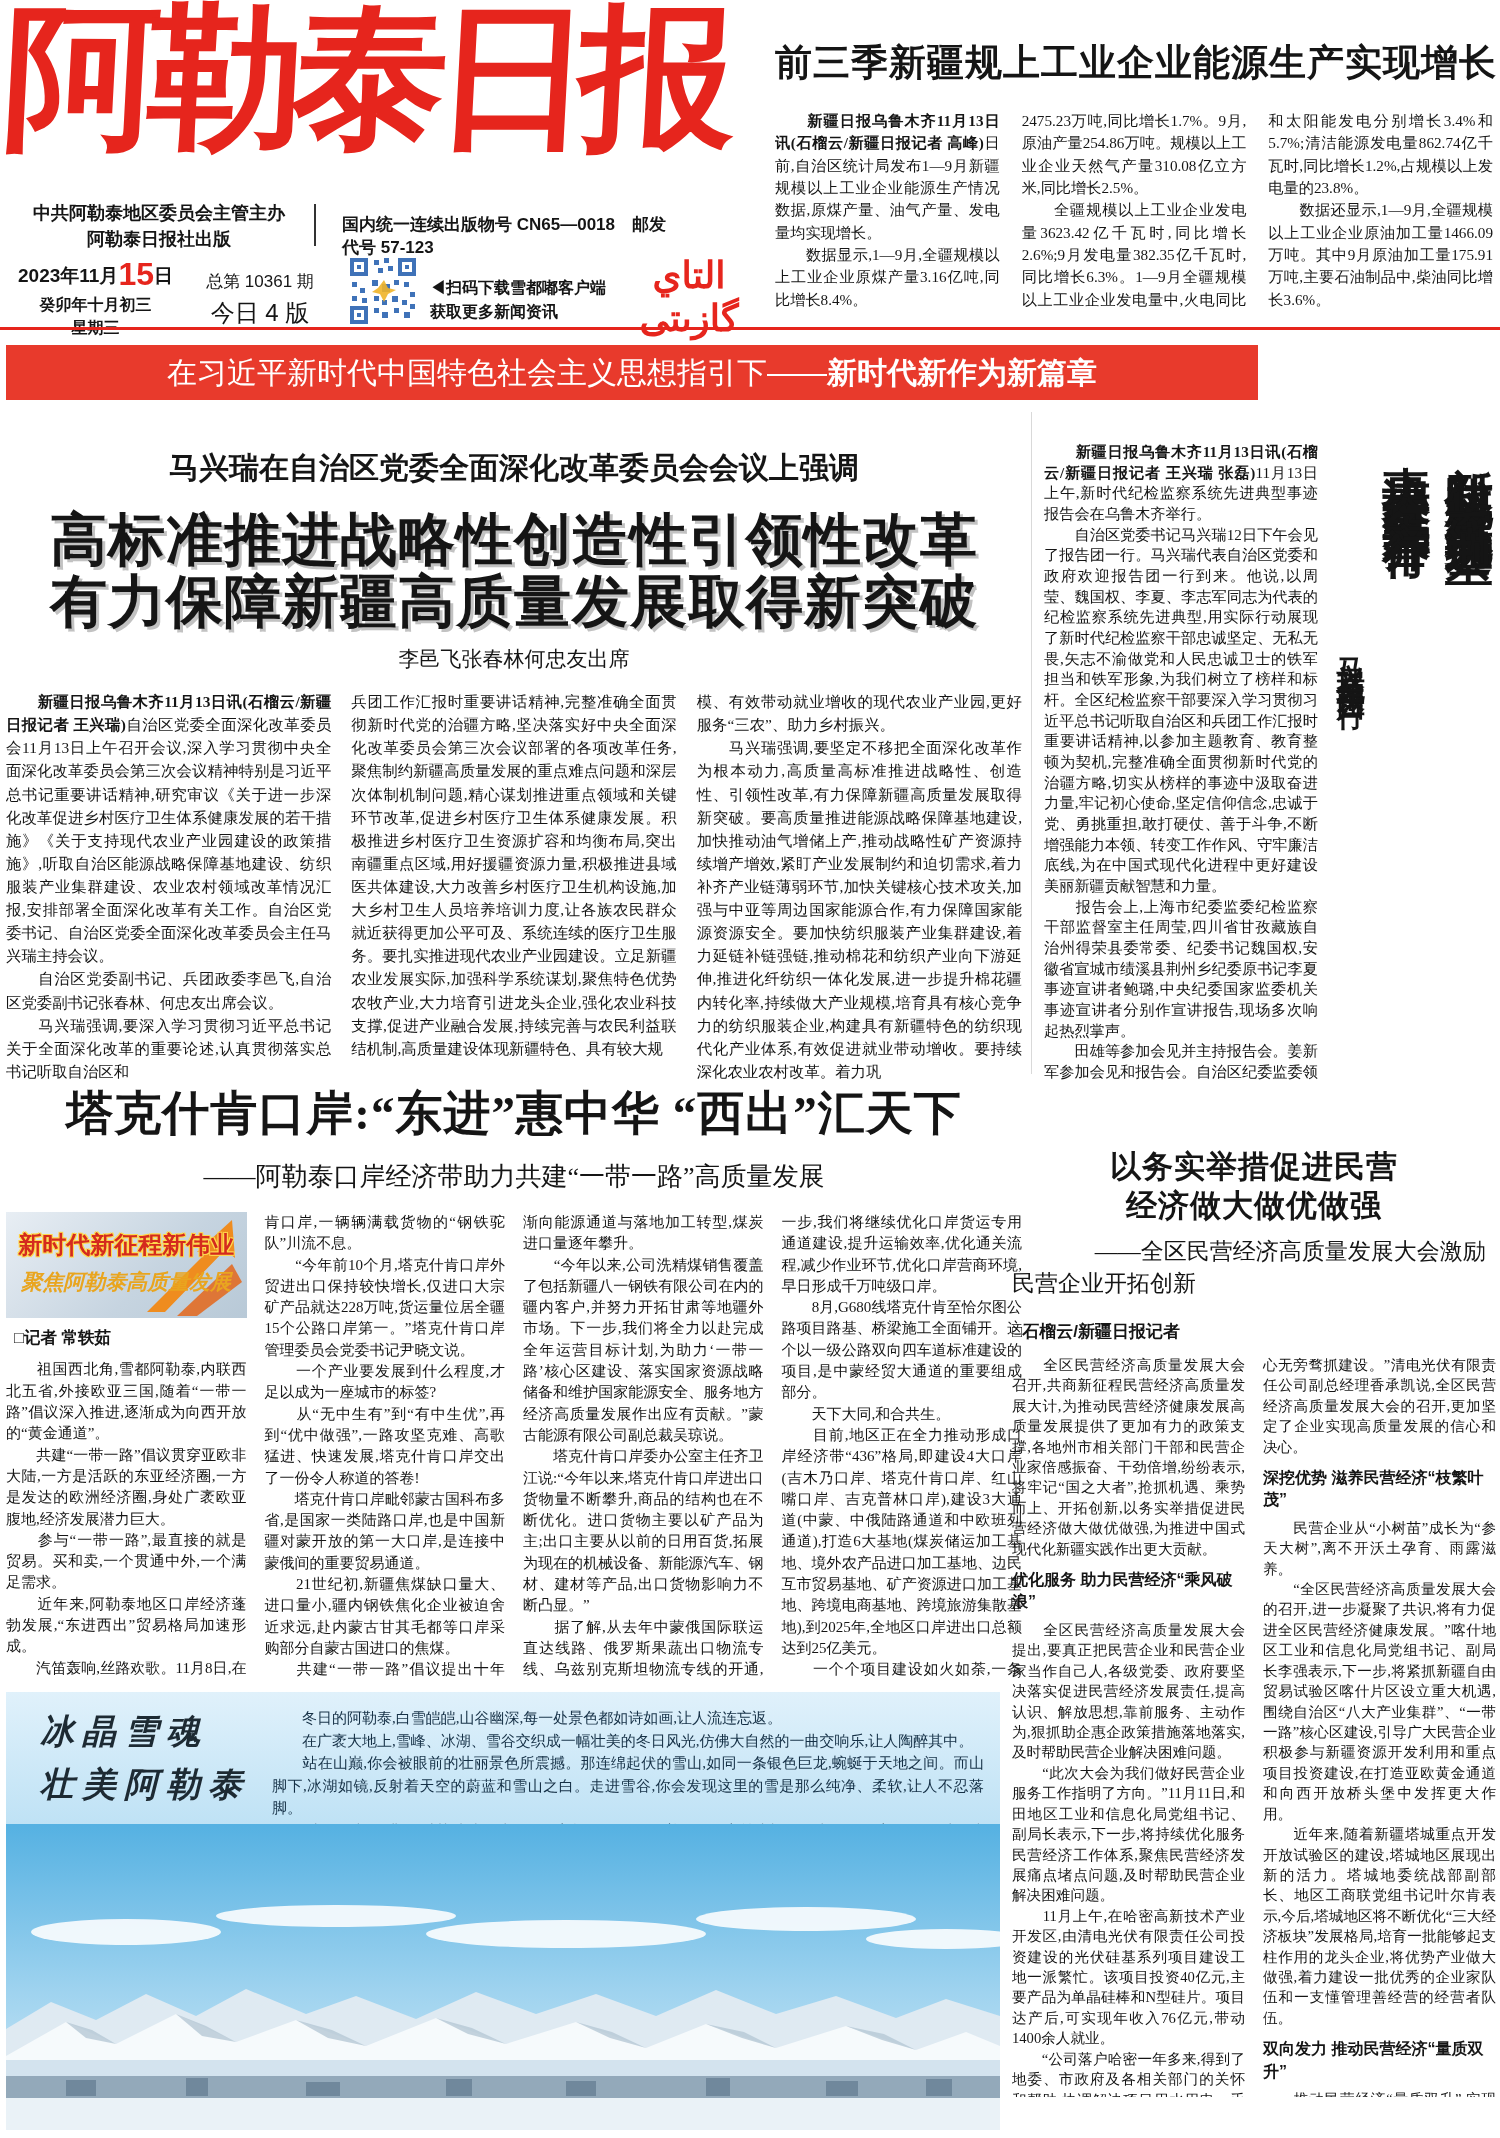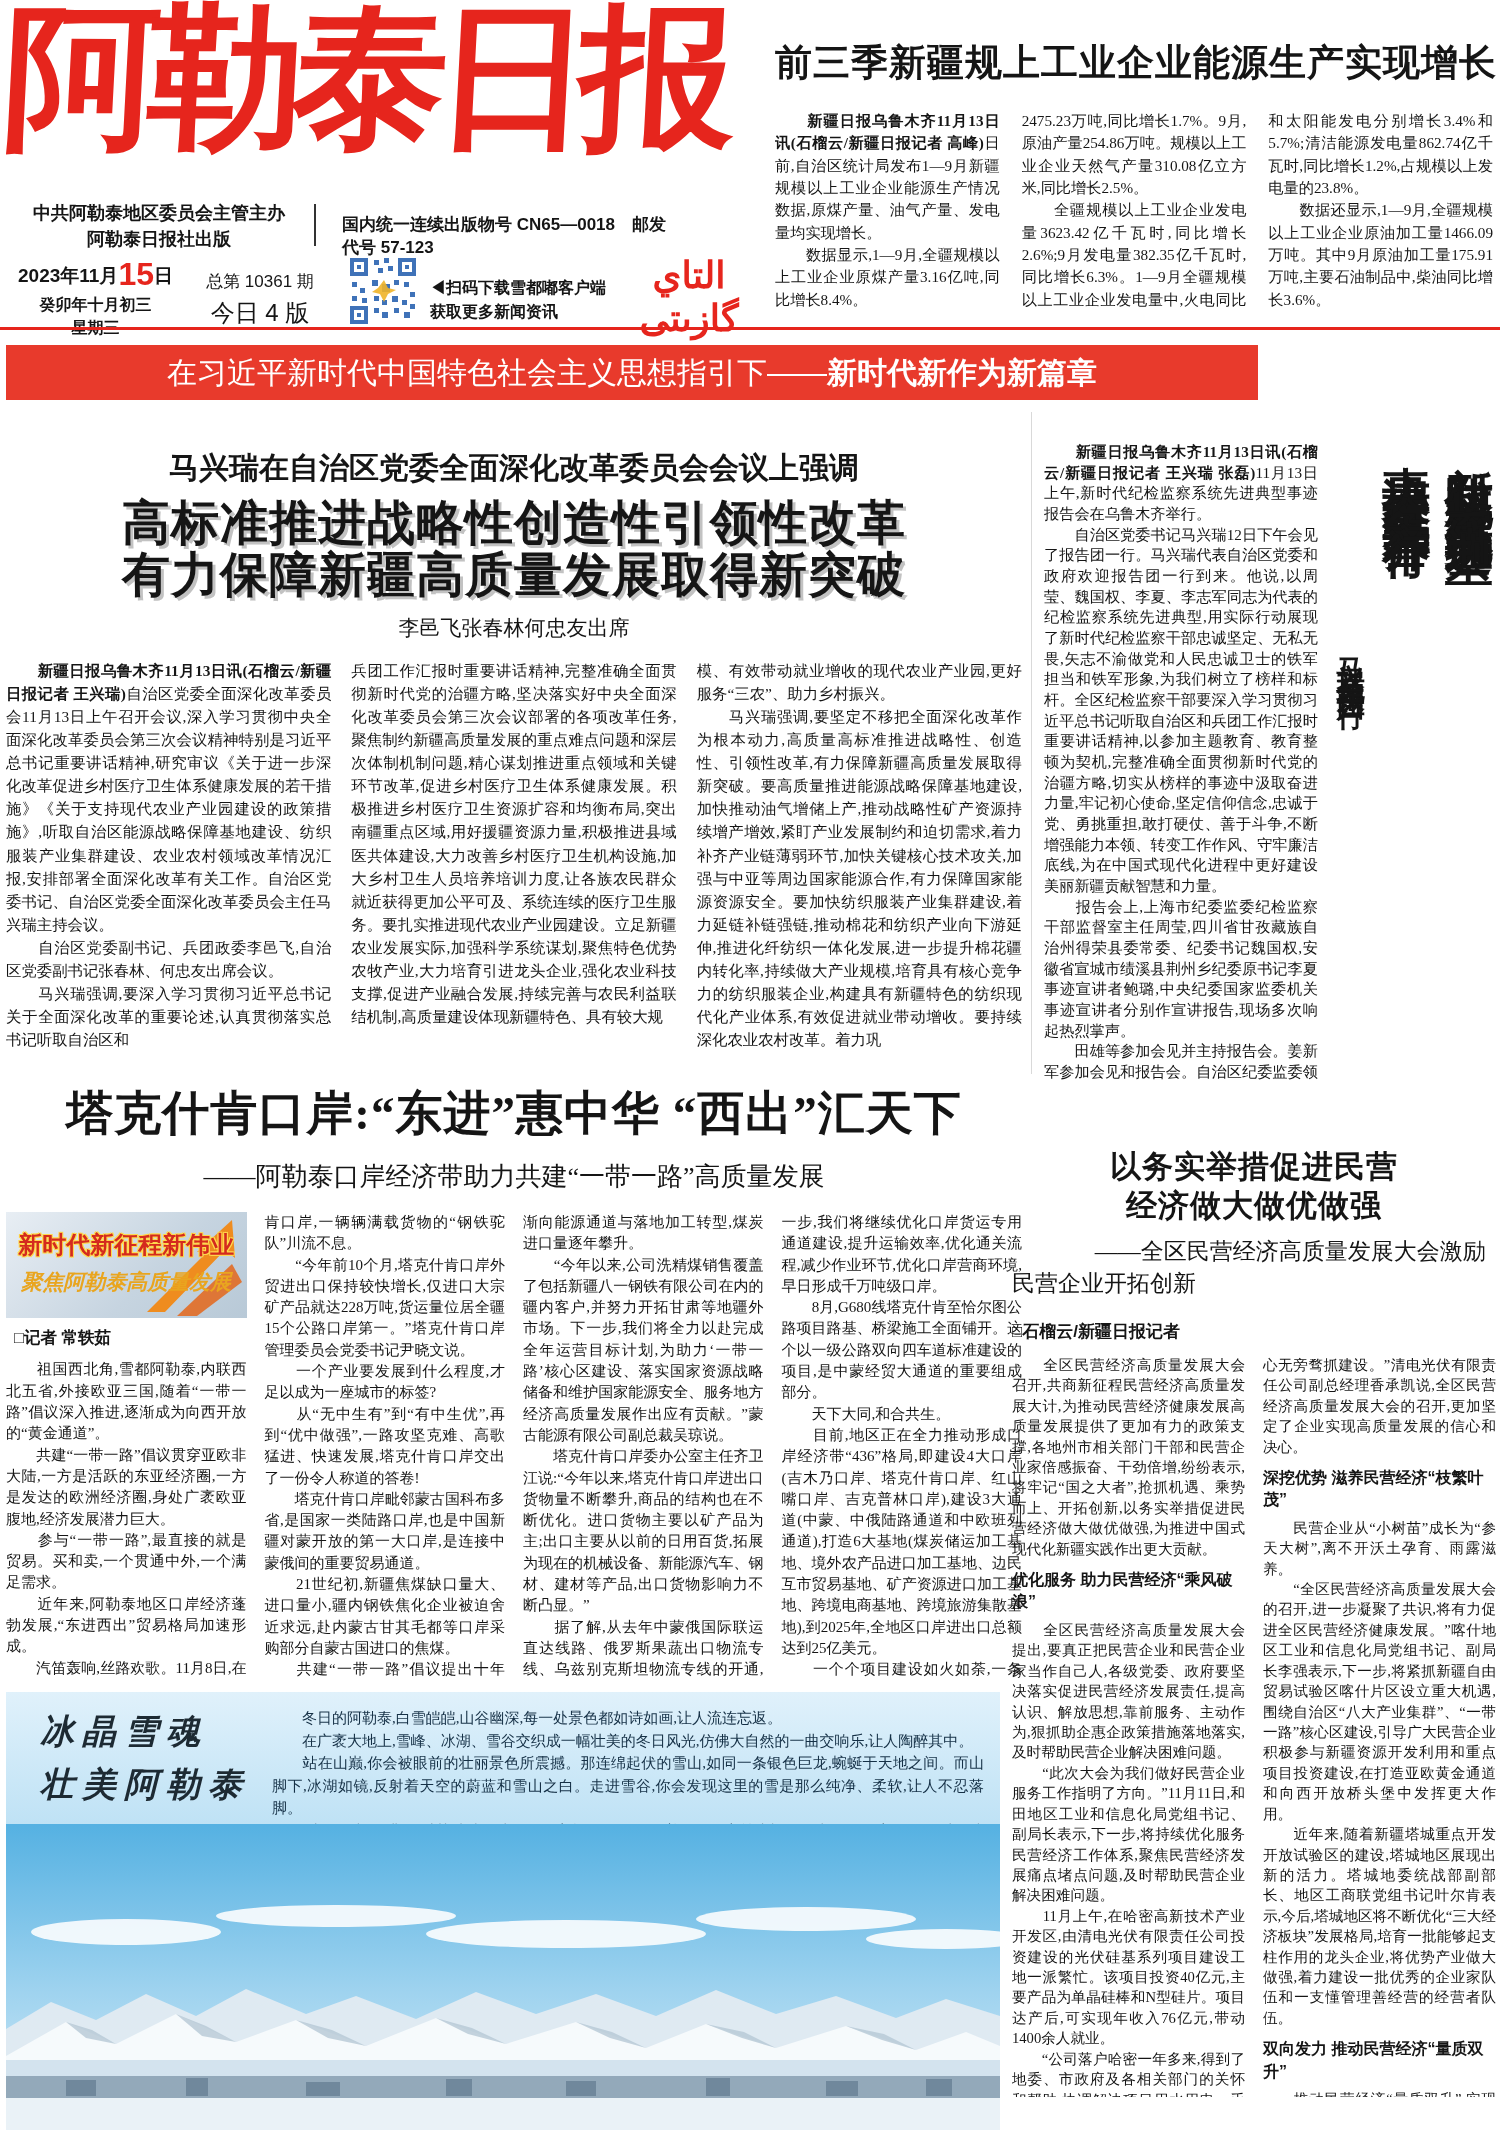--- a/index.html
+++ b/index.html
@@ -35,21 +35,21 @@
   .energy-col{flex:1;font-size:15.2px;line-height:1.47;}
 
   .redline{left:0;top:327px;width:1500px;height:3px;background:#e6251d;}
   .banner{left:6px;top:345px;width:1252px;height:55px;background:#e83a2c;color:#fff;
           text-align:center;line-height:55px;font-size:30px;}
   .banner b{font-weight:900;}
 
   
   .main-left{left:6px;top:402px;width:1016px;}
   .kicker{margin-top:46px;text-align:center;font-size:30px;font-weight:600;}
-  .main-headline{margin-top:8px;text-align:center;font-size:48px;font-weight:900;line-height:1.08;
+  .main-headline{margin-top:20px;text-align:center;font-size:57px;font-weight:900;line-height:1.08;
                  text-shadow:3px 3px 0 #c2c2c2;letter-spacing:1px;}
   .main-byline{margin-top:13px;text-align:center;font-size:21px;}
   .main-cols{display:flex;gap:20px;margin-top:17px;height:412px;overflow:hidden;}
   .main-col{flex:1;font-size:15.4px;line-height:1.5;}
   .vsep1{left:1031px;top:412px;width:1px;height:662px;background:#d9d9d9;}
 
   
   .report{left:1044px;top:428px;width:452px;height:660px;}
   .report-text{position:absolute;left:0;top:14px;width:274px;height:640px;overflow:hidden;
                font-size:15.2px;line-height:1.36;}

